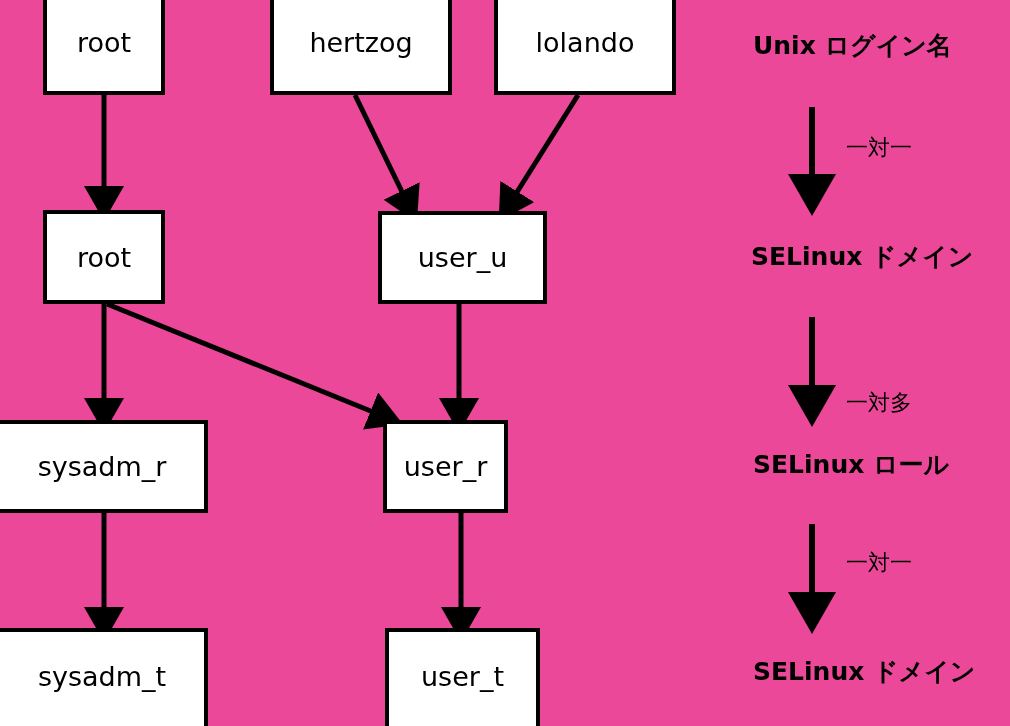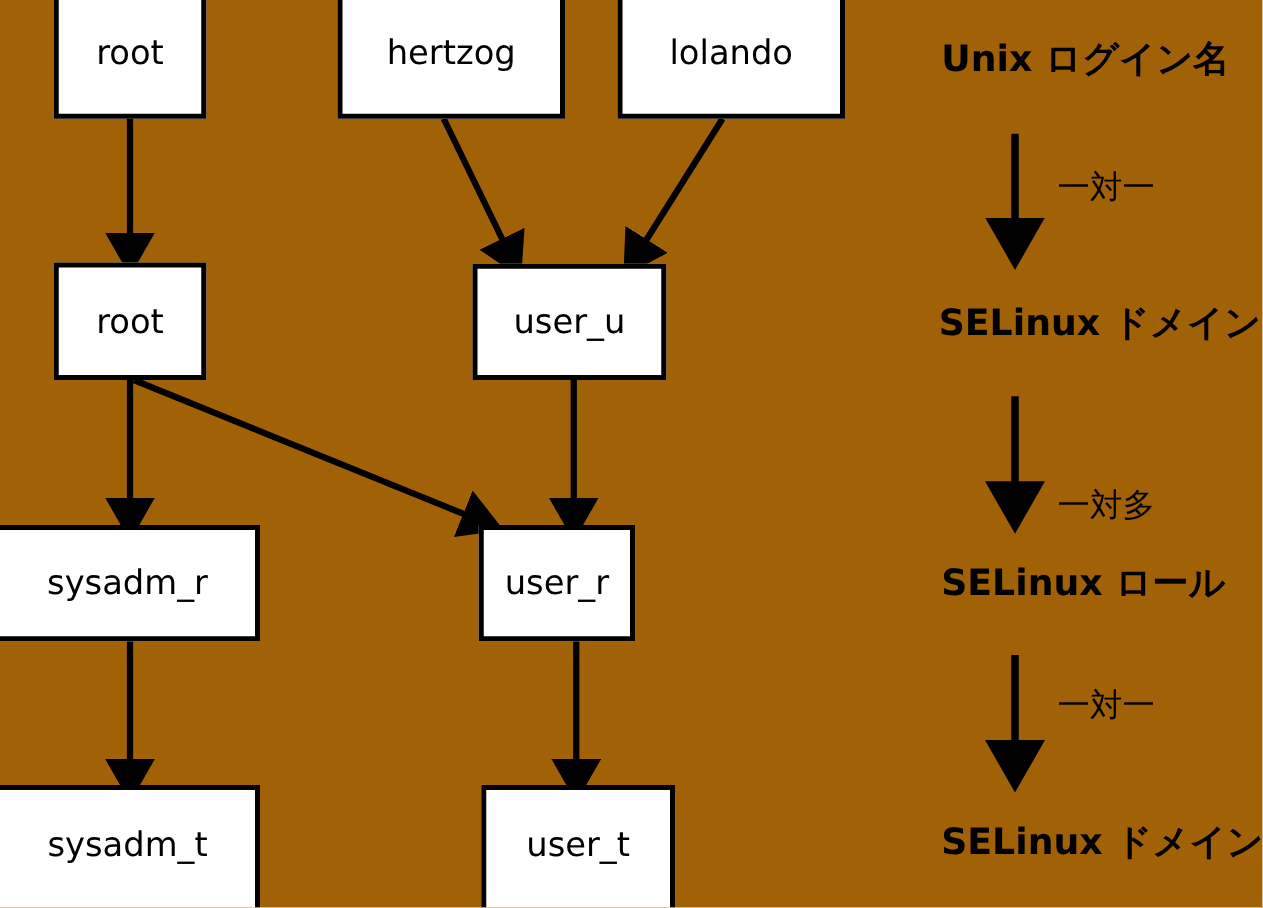--- a/index.html
+++ b/index.html
@@ -7,21 +7,21 @@
     padding: 0;
     background: #ffffff;
   }
   body {
     font-family: "DejaVu Sans", sans-serif;
   }
   #canvas {
     position: relative;
     width: 1010px;
     height: 726px;
-    background: #a16207;
+    background: #ec4899;
     overflow: hidden;
   }
   svg.layer {
     position: absolute;
     top: 0;
     left: 0;
     width: 1010px;
     height: 726px;
   }
   .node-box {
@@ -37,29 +37,29 @@
     font-family: "DejaVu Sans", sans-serif;
     font-size: 27px;
     color: #000000;
     line-height: 1;
     white-space: nowrap;
   }
   .stage-label {
     position: absolute;
     font-family: "DejaVu Sans", sans-serif;
     font-weight: bold;
-    font-size: 29px;
+    font-size: 25px;
     color: #000000;
     white-space: nowrap;
     line-height: 1;
   }
   .rel-label {
     position: absolute;
     font-family: "DejaVu Sans", sans-serif;
-    font-size: 26px;
+    font-size: 22px;
     color: #000000;
     white-space: nowrap;
     line-height: 1;
   }
 </style>
 </head>
 <body>
 
 <div id="canvas">
 
@@ -103,21 +103,21 @@
   </div>
 
   <div class="node-box" style="left:494px; top:-10px; width:182px; height:105px;">
     <span class="node-label">lolando</span>
   </div>
 
   <div class="node-box" style="left:43px; top:210px; width:122px; height:94px;">
     <span class="node-label">root</span>
   </div>
 
-  <div class="node-box" style="left:378px; top:211px; width:155px; height:93px;">
+  <div class="node-box" style="left:378px; top:211px; width:169px; height:93px;">
     <span class="node-label">user_u</span>
   </div>
 
   <div class="node-box" style="left:-4px; top:420px; width:212px; height:93px;">
     <span class="node-label">sysadm_r</span>
   </div>
 
   <div class="node-box" style="left:383px; top:420px; width:125px; height:93px;">
     <span class="node-label">user_r</span>
   </div>

